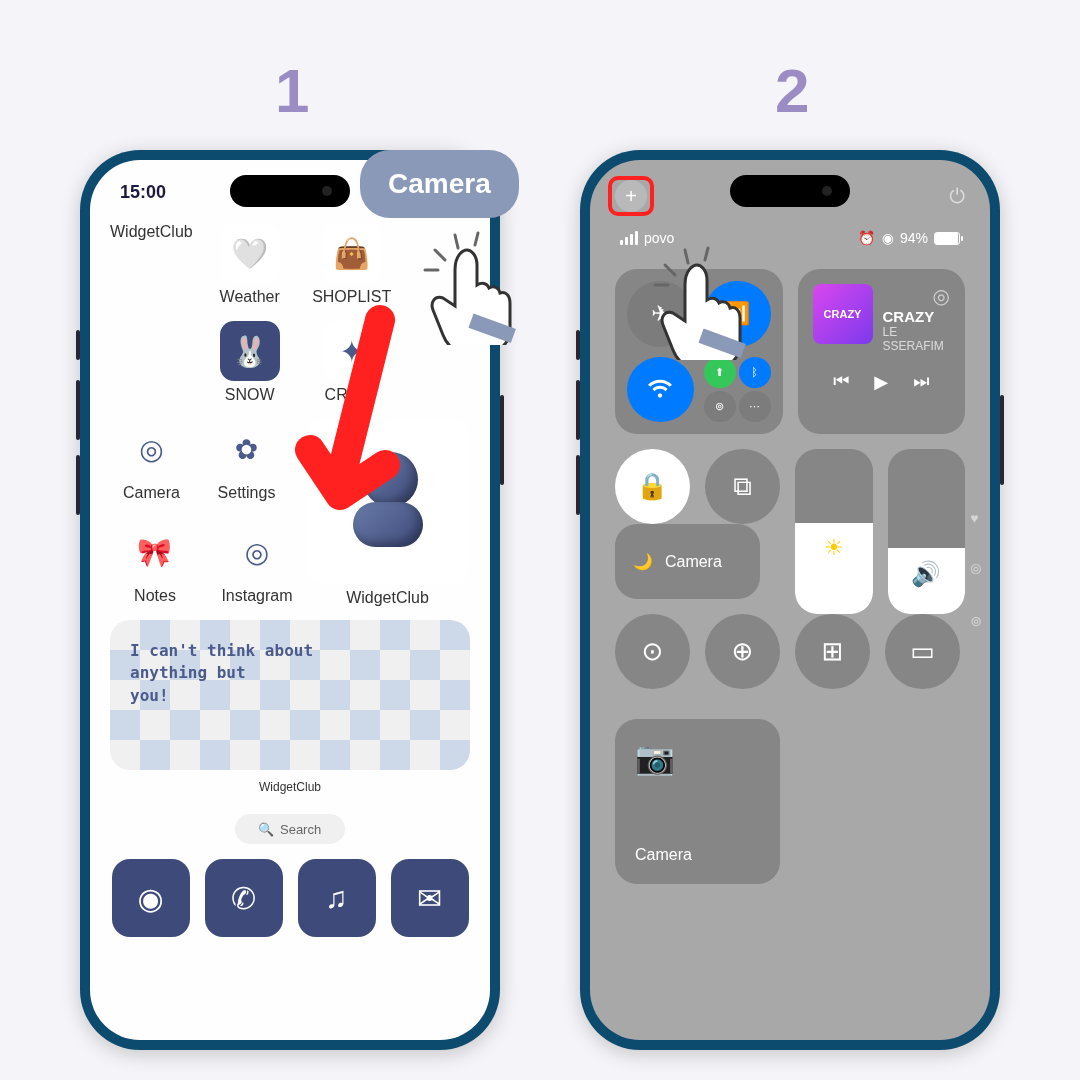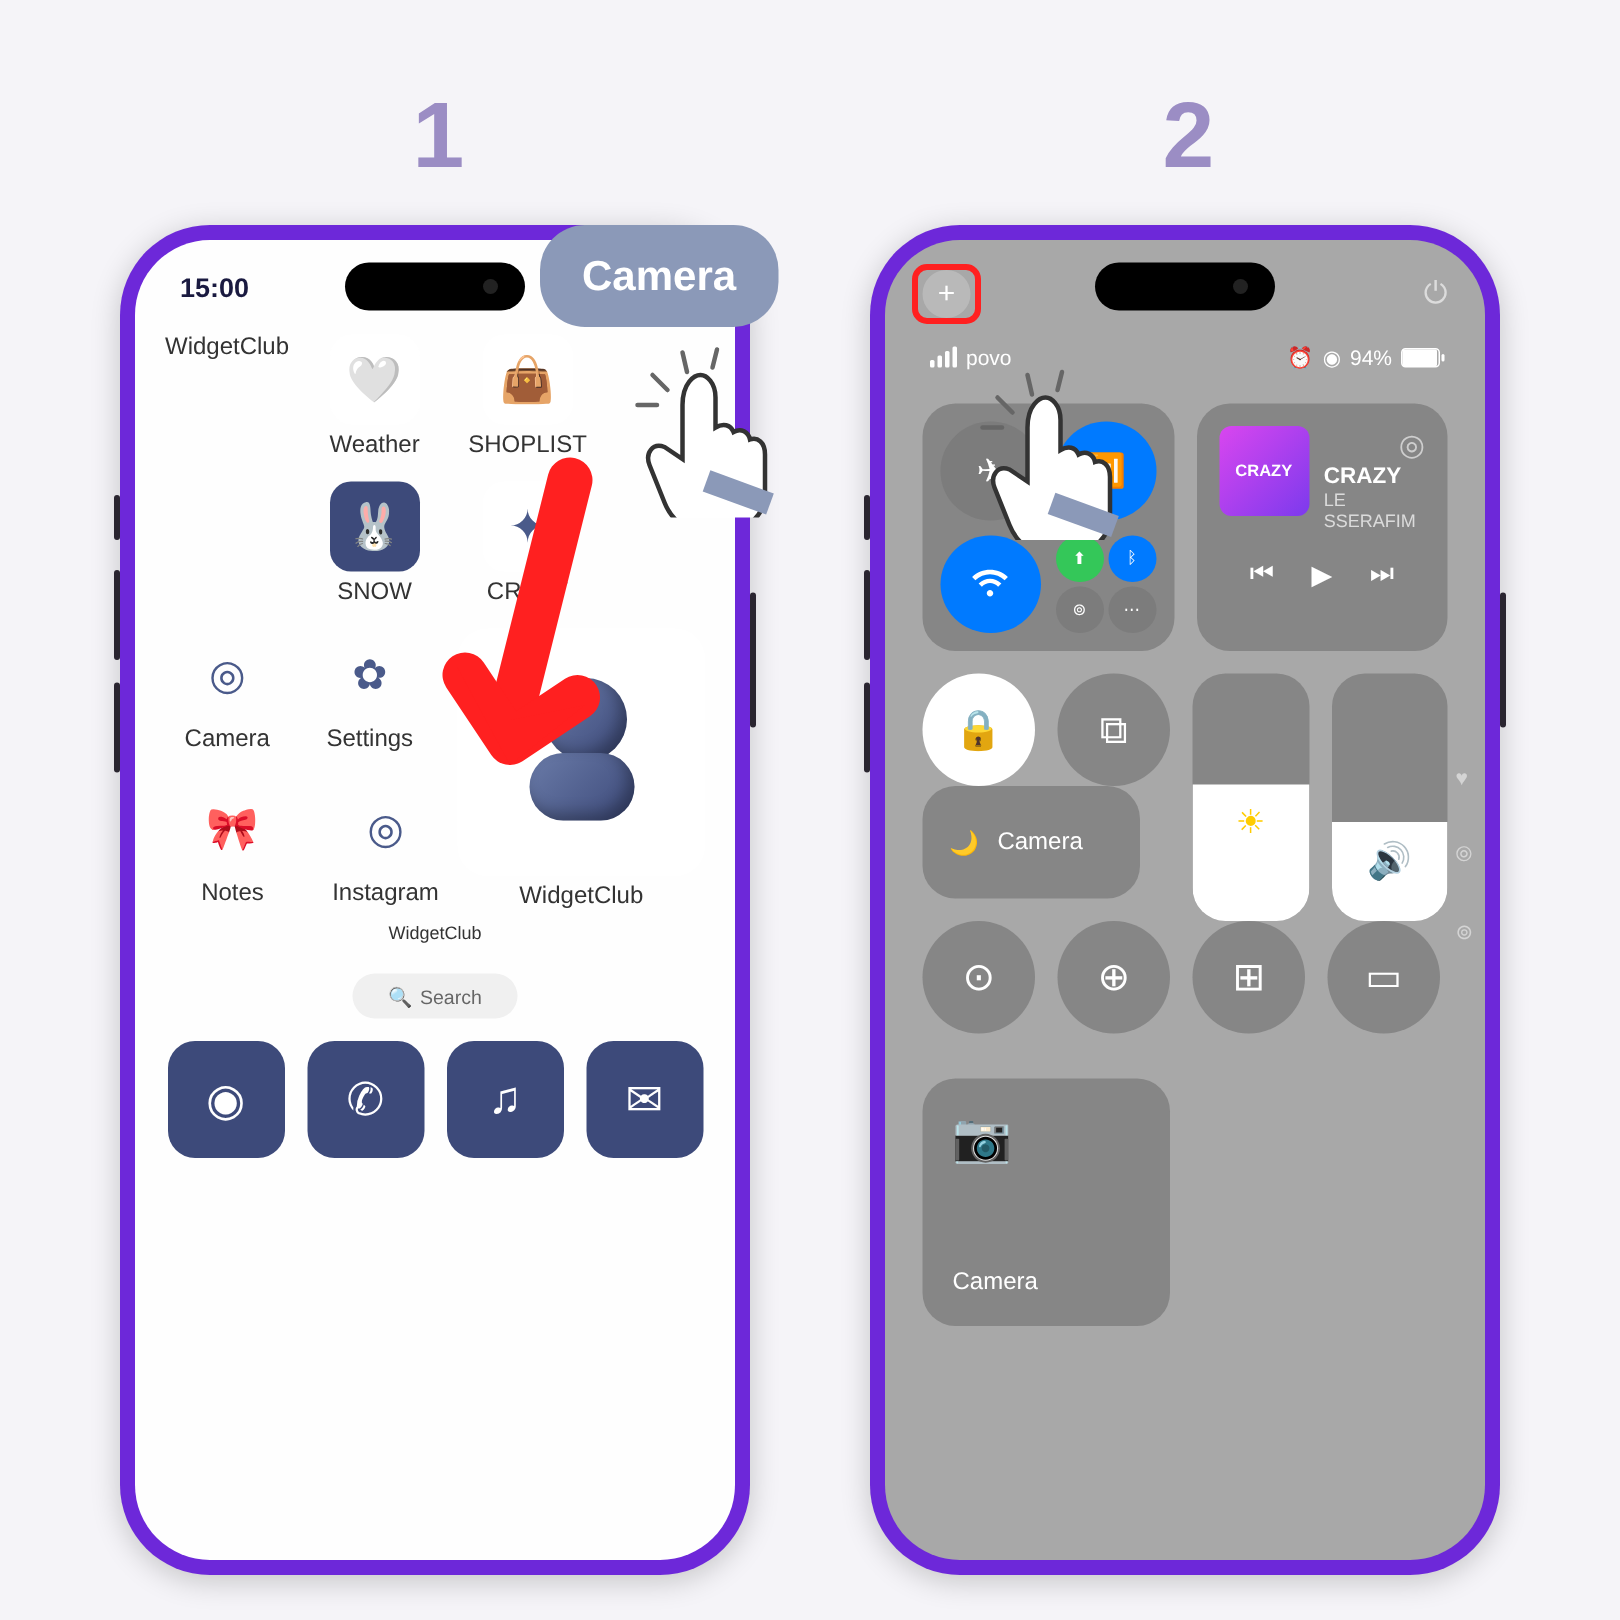--- a/index.html
+++ b/index.html
@@ -1,20 +1,20 @@
 <!DOCTYPE html>
 <html><head>
 <meta charset="utf-8">
 <style>
 *{margin:0;padding:0;box-sizing:border-box;font-family:-apple-system,BlinkMacSystemFont,sans-serif}
 body{width:1080px;height:1080px;background:#f5f4f8;position:relative;overflow:hidden}
 .step-num{position:absolute;font-size:62px;font-weight:700;color:#9b8dc4;top:55px}
 .step-1{left:275px}
 .step-2{left:775px}
-.phone{position:absolute;width:420px;height:900px;background:#6d28d9;border-radius:60px;padding:10px;top:150px;box-shadow:0 4px 20px rgba(0,0,0,.2)}
+.phone{position:absolute;width:420px;height:900px;background:#0c4a6e;border-radius:60px;padding:10px;top:150px;box-shadow:0 4px 20px rgba(0,0,0,.2)}
 .phone-1{left:80px}
 .phone-2{left:580px}
 .screen{width:100%;height:100%;border-radius:50px;overflow:hidden;position:relative}
 .screen-1{background:#fefefe}
 .screen-2{background:#a8a8a8}
 .notch{position:absolute;width:120px;height:32px;background:#000;border-radius:20px;top:15px;left:50%;transform:translateX(-50%);z-index:100}
 .notch::after{content:"";position:absolute;width:10px;height:10px;background:#222;border-radius:50%;right:18px;top:11px}
 .btn-side{position:absolute;background:#2a2530;border-radius:3px}
 .btn-l1{width:4px;height:30px;left:-4px;top:180px}
 .btn-l2{width:4px;height:60px;left:-4px;top:230px}
@@ -171,20 +171,25 @@
     <div class="row" style="margin-top:-95px">
       <div class="icon-col">
           <div class="pixel-icon">🎀</div>
           <span class="app-label">Notes</span>
         </div>
       <div class="icon-col">
           <div class="pixel-icon">◎</div>
           <span class="app-label">Instagram</span>
         </div>
     </div>
+    <div class="banner-widget">
+      <div class="banner-text" style="white-space:pre-line">I can't think about
+anything but
+you!</div>
+    </div>
     <div class="widget-label">WidgetClub</div>
     <div class="search-pill">
         <span>🔍</span>
         <span>Search</span>
       </div>
     <div class="dock">
       <div class="dock-icon">◉</div>
       <div class="dock-icon">✆</div>
       <div class="dock-icon">♫</div>
       <div class="dock-icon">✉</div>

